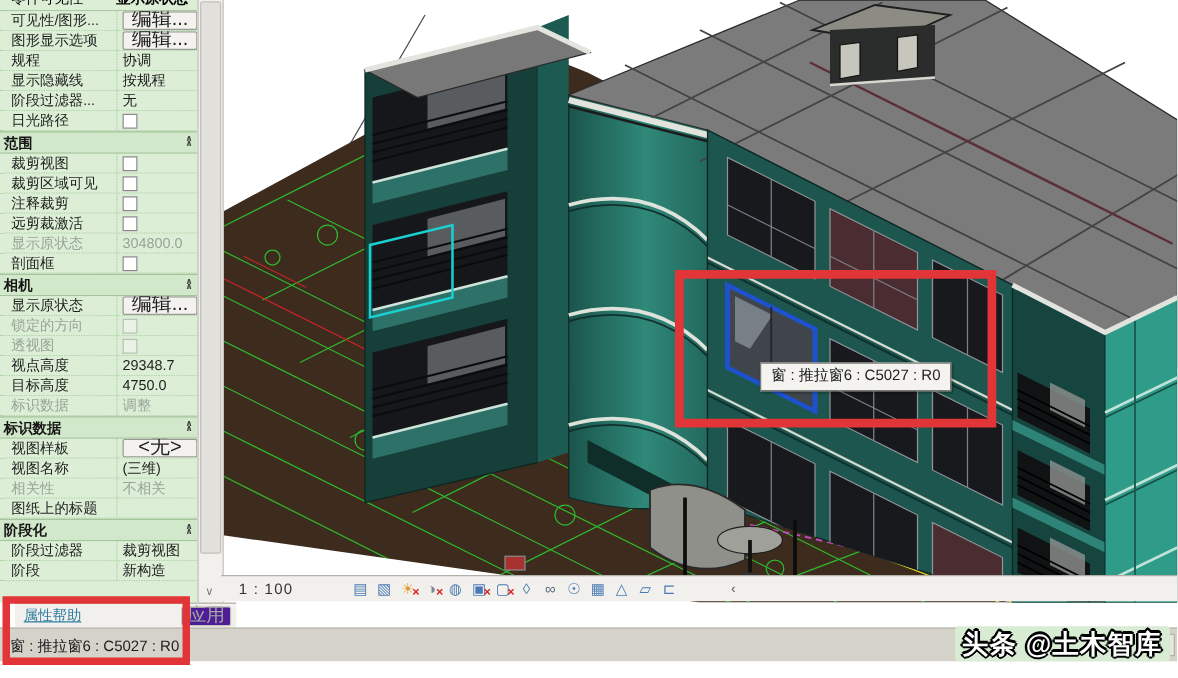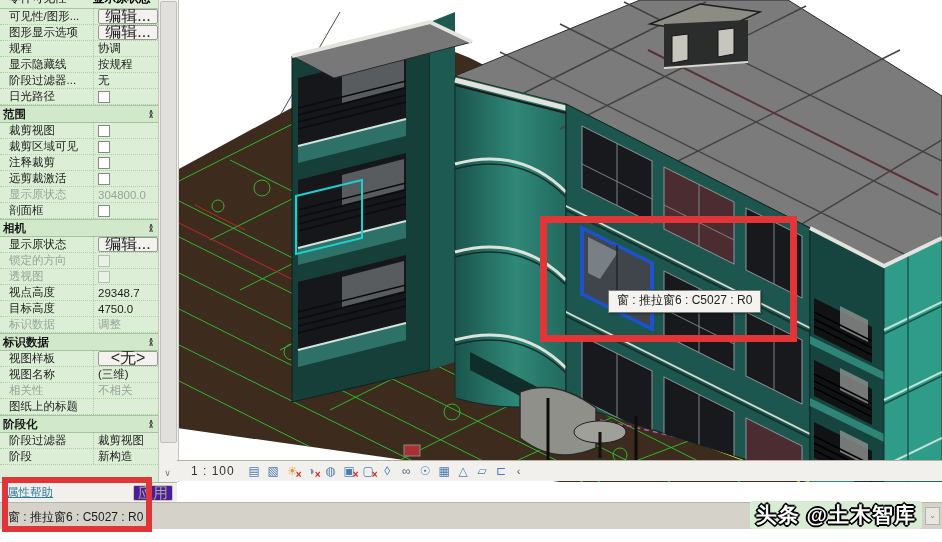--- a/index.html
+++ b/index.html
@@ -25,48 +25,48 @@
        width:70px;height:13px;line-height:12px;text-align:center;color:#222;cursor:pointer;}
   .cb{width:10px;height:10px;background:#fff;border:1px solid #8a8a8a;display:inline-block;}
   .cb.dis{background:#eaf2e6;border-color:#b5c2b2;}
   #scrollbar{position:absolute;left:158px;top:0;width:19px;height:482px;background:#f1f0ed;
              border-left:1px solid #c6c4be;border-right:1px solid #c6c4be;}
   #scroll-thumb{position:absolute;left:1px;top:1px;width:15px;height:440px;background:#e2e0dc;
                 border:1px solid #c2c0ba;border-radius:2px;}
   #scroll-down{position:absolute;left:1px;bottom:2px;width:15px;height:14px;text-align:center;
                font-size:9px;color:#777;line-height:14px;}
   
-  #palette-footer{position:absolute;left:0;top:482px;width:177px;height:20px;background:#f2f0ec;
+  #palette-footer{position:absolute;left:12px;top:482px;width:177px;height:20px;background:#f2f0ec;
                   border-top:1px solid #b2afa9;display:flex;align-items:center;justify-content:space-between;
                   font-size:11.5px;padding:0;box-sizing:border-box;}
   #help-link{color:#2e7da0;text-decoration:underline;margin-left:7px;cursor:pointer;}
   #apply-btn{color:#a8a8a2;background:#4c1d95;border:1px solid #c6c4bc;border-radius:2px;
              font-size:15px;width:38px;text-align:center;margin-right:4px;height:14px;line-height:13px;}
   #vcbar{position:absolute;left:177px;top:460px;width:765px;height:20px;background:#f2f0ec;
-         border-top:1px solid #b2afa9;display:flex;align-items:center;font-size:12px;color:#333;}
+         border-top:1px solid #b2afa9;display:flex;align-items:center;font-size:12px;color:#333;gap:34px;}
   #vc-scale{margin-left:14px;margin-right:12px;letter-spacing:1px;cursor:pointer;}
   .vc-icon{position:relative;width:15px;height:15px;margin-right:4px;text-align:center;
            font-size:12px;line-height:15px;cursor:pointer;}
   .vc-icon .x{position:absolute;right:-2px;bottom:-3px;color:#d42222;font-size:10px;font-weight:bold;}
   #vc-collapse{margin-left:4px;color:#555;font-size:11px;cursor:pointer;}
   #statusbar{position:absolute;left:0;top:502px;width:942px;height:27px;background:#d5d2ca;
              border-top:1px solid #b8b5ae;box-sizing:border-box;}
   #status-text{position:absolute;left:8px;top:6px;font-size:12px;color:#1d1d1d;}
   #status-expand{position:absolute;right:2px;top:4px;width:13px;height:16px;background:#e8e6e1;
                  border:1px solid #b5b2ab;font-size:8px;color:#888;text-align:center;line-height:15px;}
   
   #canvas{position:absolute;left:177px;top:0;width:765px;height:482px;background:#fff;}
   
   #tooltip{position:absolute;left:608px;top:290px;height:20px;padding:1px 8px 0 8px;background:#f4f3f0;
            border:1px solid #7b7b76;box-shadow:1px 1px 2px rgba(0,0,0,.35);font-size:12px;color:#222;
            white-space:nowrap;z-index:7;}
   .anno{position:absolute;border:7px solid #e23537;z-index:8;}
   #anno-window{left:540px;top:216px;width:243px;height:112px;}
   #anno-status{left:2px;top:477px;width:138px;height:43px;border-width:6px;}
-  #watermark{position:absolute;right:20px;top:501px;z-index:9;background:#d7ecd3;border-radius:3px;
+  #watermark{position:absolute;right:6px;top:501px;z-index:9;background:#d7ecd3;border-radius:3px;
              padding:0 6px;font-size:21px;font-weight:bold;color:#fff;letter-spacing:1px;
              text-shadow:-2px 0 0 #000,2px 0 0 #000,0 -2px 0 #000,0 2px 0 #000,
                          -1px -1px 0 #000,1px 1px 0 #000,1px -1px 0 #000,-1px 1px 0 #000;}
 </style>
 </head>
 <body>
 <div id="screen">
 
 <svg id="canvas" viewBox="177 0 765 482" width="765" height="482">
   <defs>

